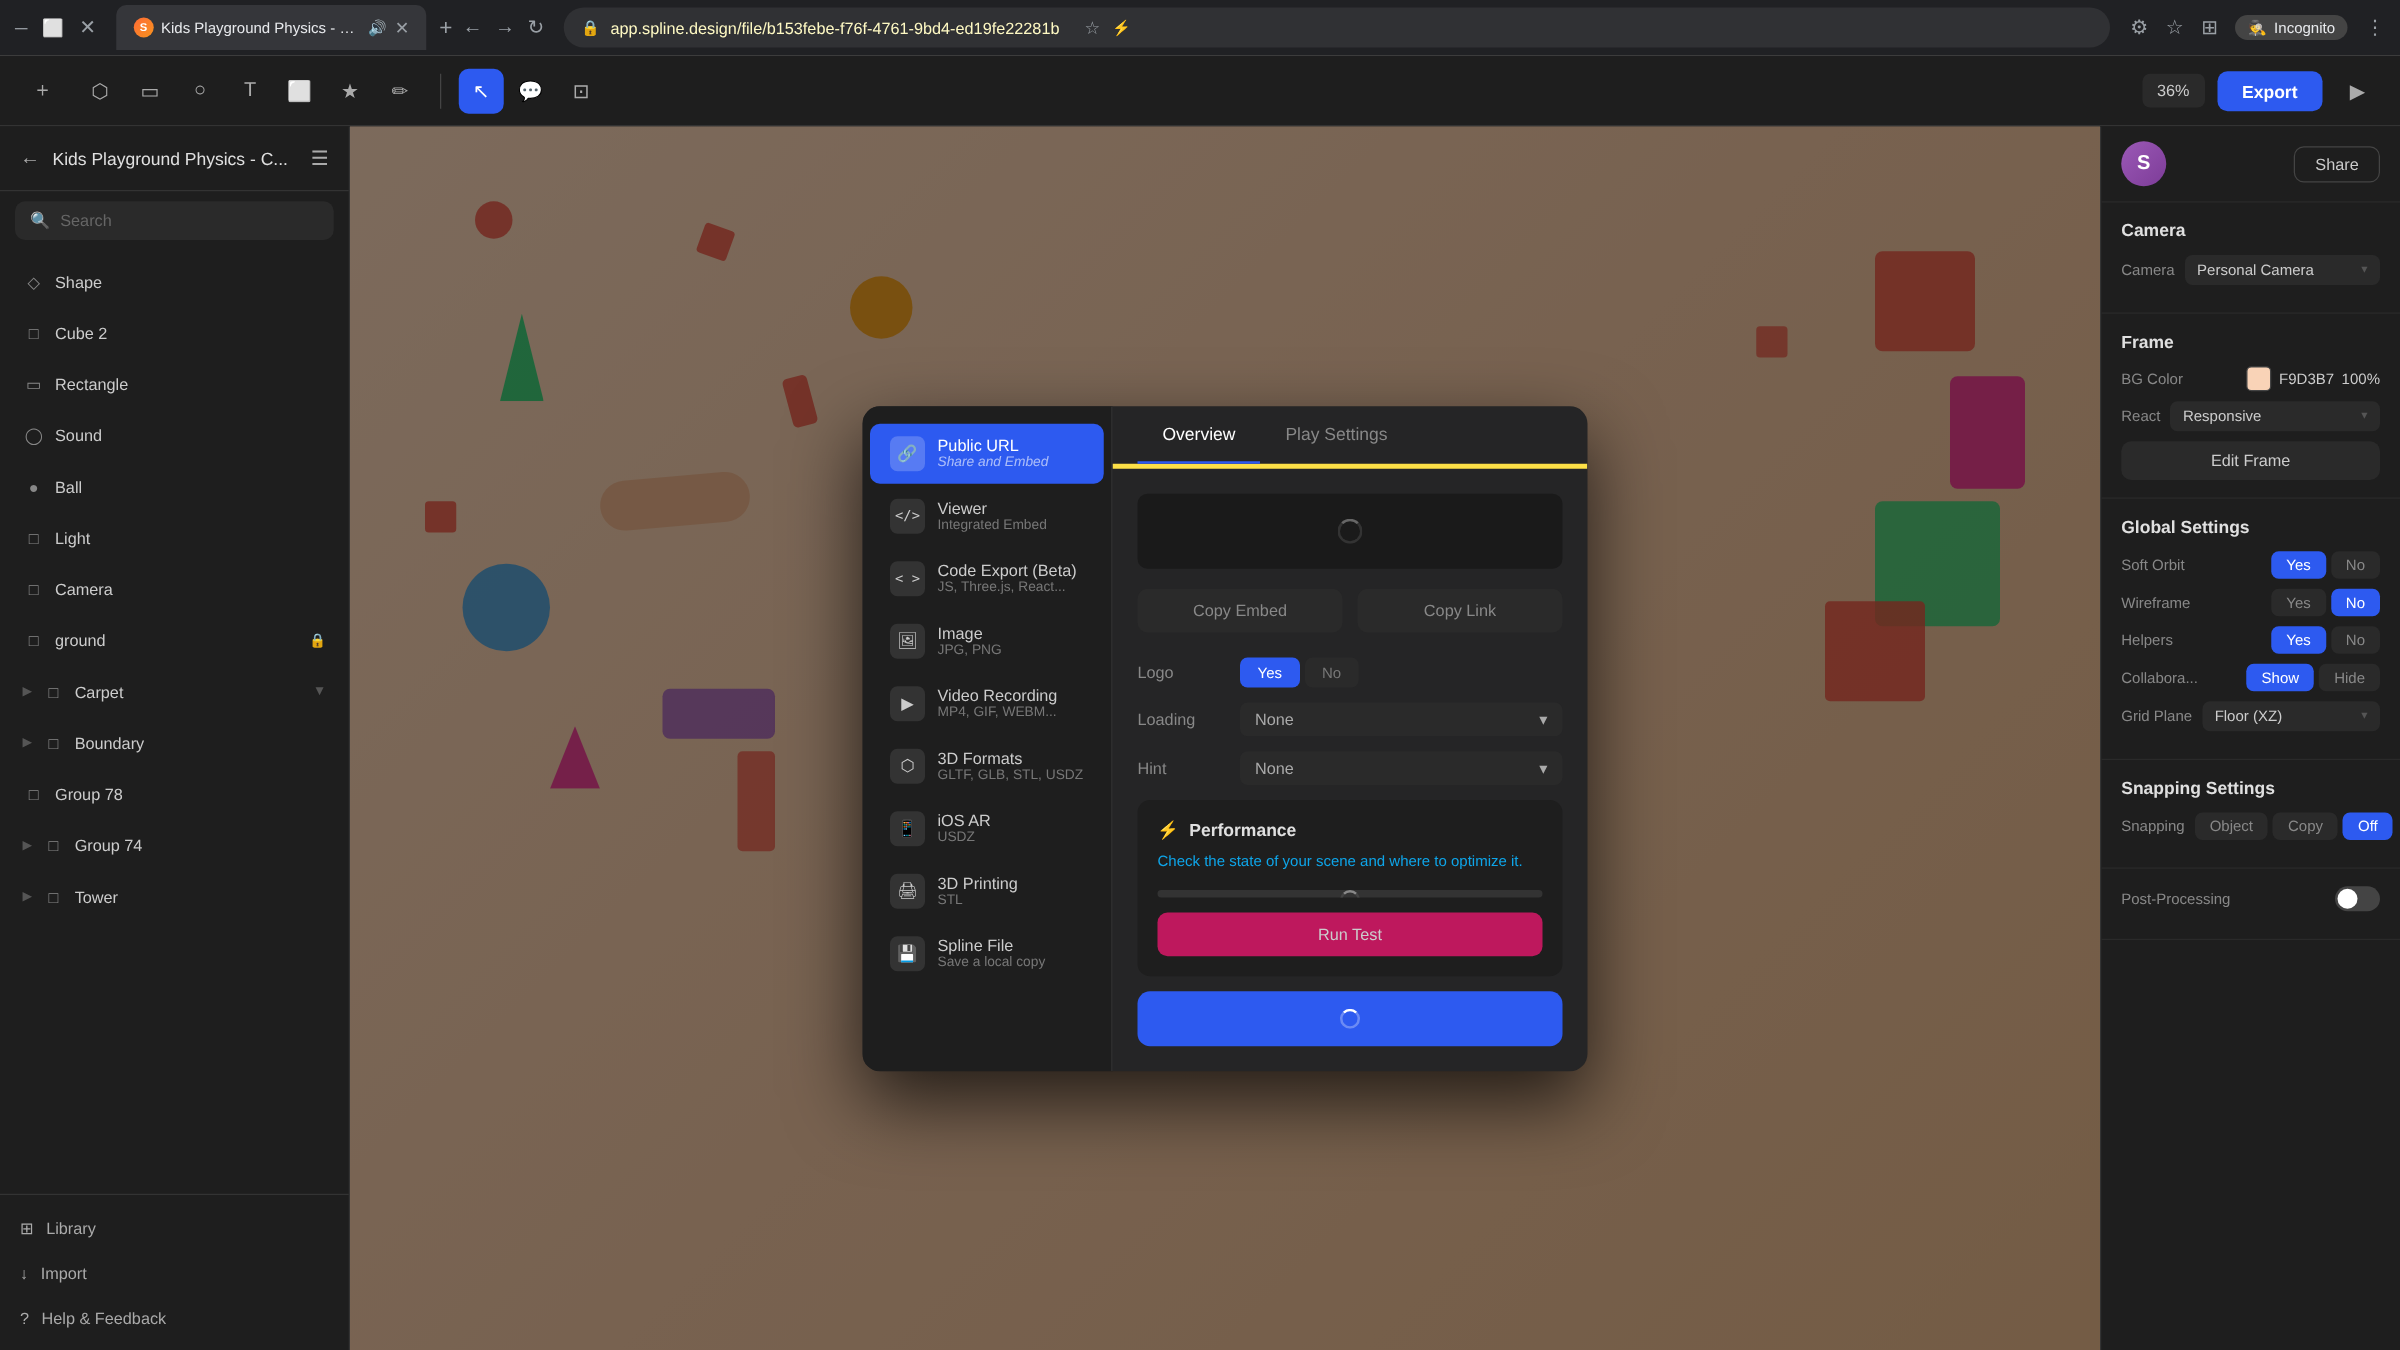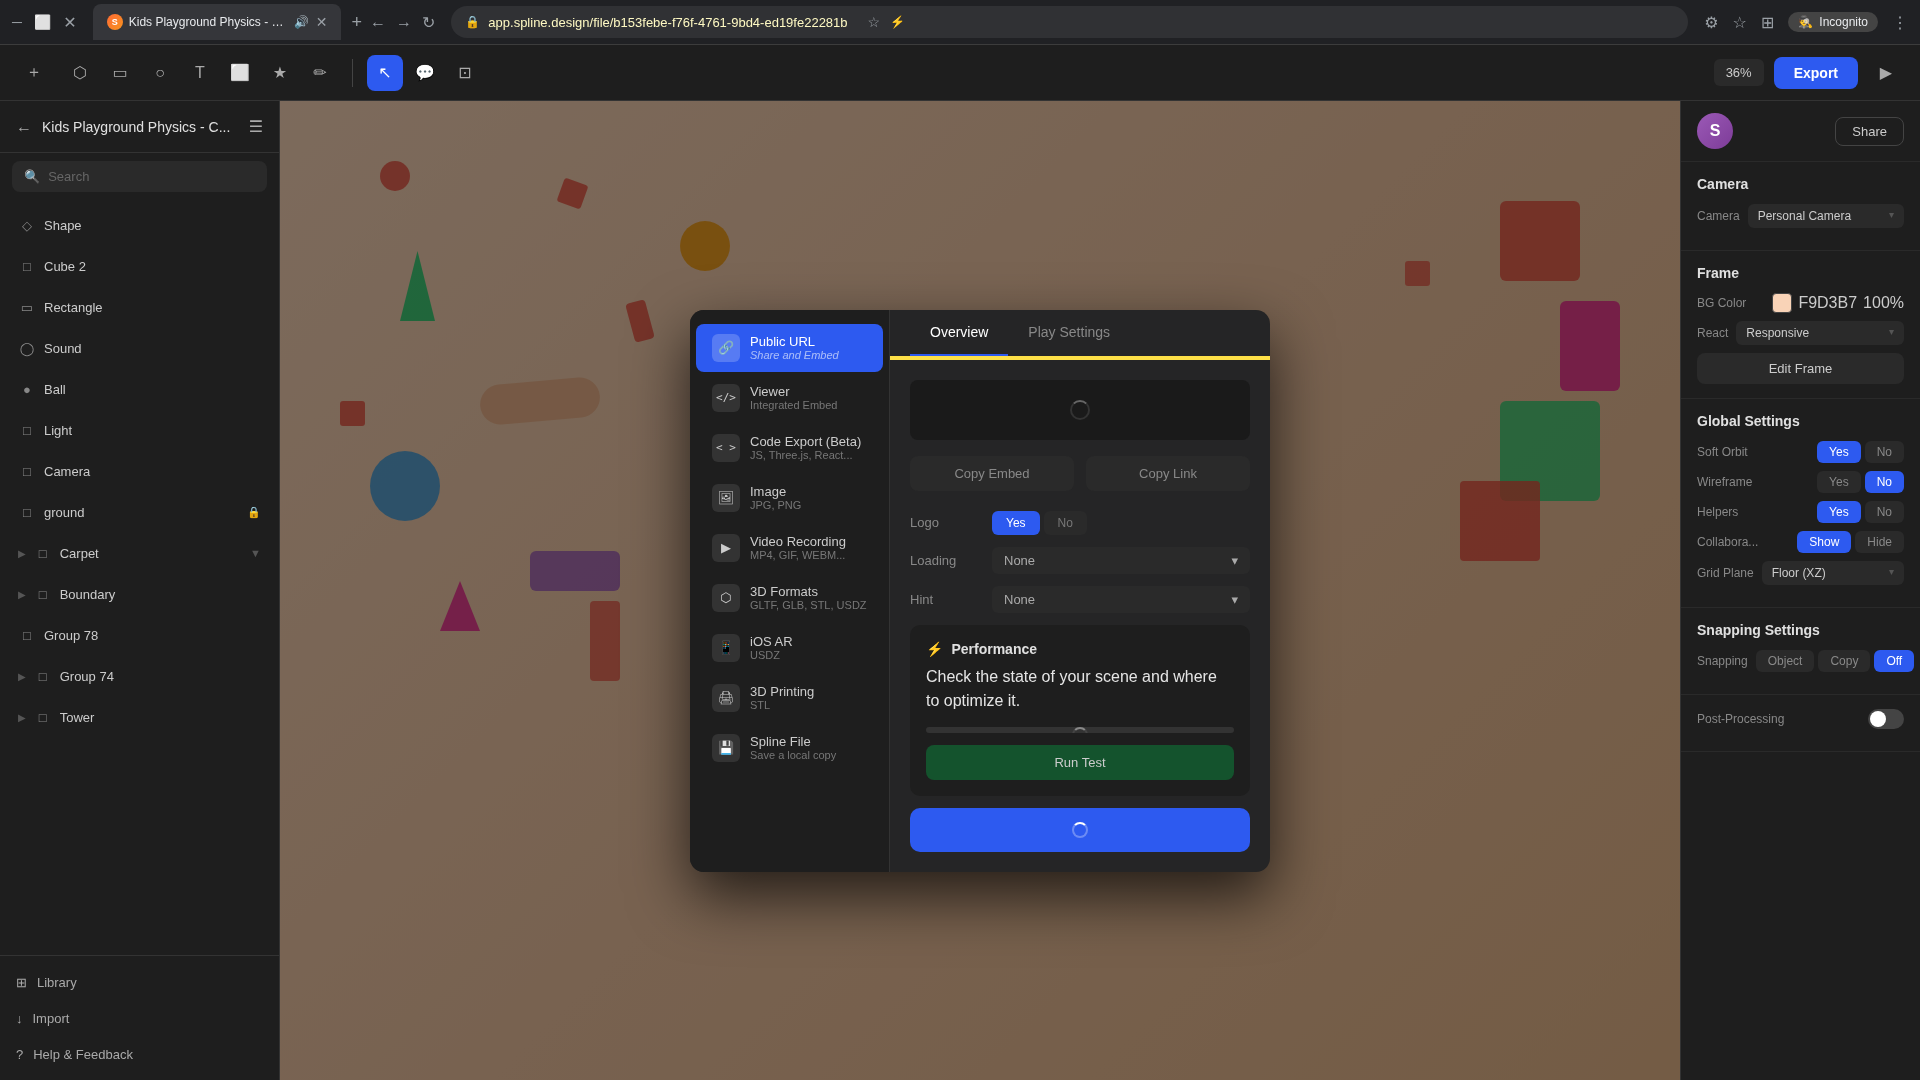--- a/index.html
+++ b/index.html
@@ -242,21 +242,21 @@
       margin-bottom: 12px;
     }
     .right-row {
       display: flex;
       align-items: center;
       justify-content: space-between;
       margin-bottom: 8px;
       gap: 8px;
     }
     .right-label { color: #888; font-size: 12px; }
-    .right-value { color: #ccc; font-size: 16px; }
+    .right-value { color: #ccc; font-size: 12px; }
     .dropdown-field {
       background: #2a2a2a;
       border-radius: 6px;
       padding: 5px 10px;
       color: #ccc;
       font-size: 12px;
       display: flex;
       align-items: flex-start;
       gap: 22px;
       cursor: pointer;
@@ -477,31 +477,31 @@
     }
     .perf-title {
       display: flex;
       align-items: center;
       gap: 8px;
       color: #e0e0e0;
       font-size: 14px;
       font-weight: 600;
       margin-bottom: 8px;
     }
-    .perf-desc { color: #e5e5e5; font-size: 16px; line-height: 1.5; margin-bottom: 14px; }
+    .perf-desc { color: #0ea5e9; font-size: 12px; line-height: 1.5; margin-bottom: 14px; }
     .progress-bar {
       height: 6px;
       background: #333;
       border-radius: 3px;
       margin-bottom: 12px;
       overflow: hidden;
     }
     .run-test-btn {
       width: 100%;
-      background: #14532d;
+      background: #be185d;
       border: none;
       border-radius: 8px;
       padding: 10px;
       color: #ccc;
       font-size: 13px;
       cursor: pointer;
     }
     .export-bottom-btn {
       width: 100%;
       background: #2d5af0;

